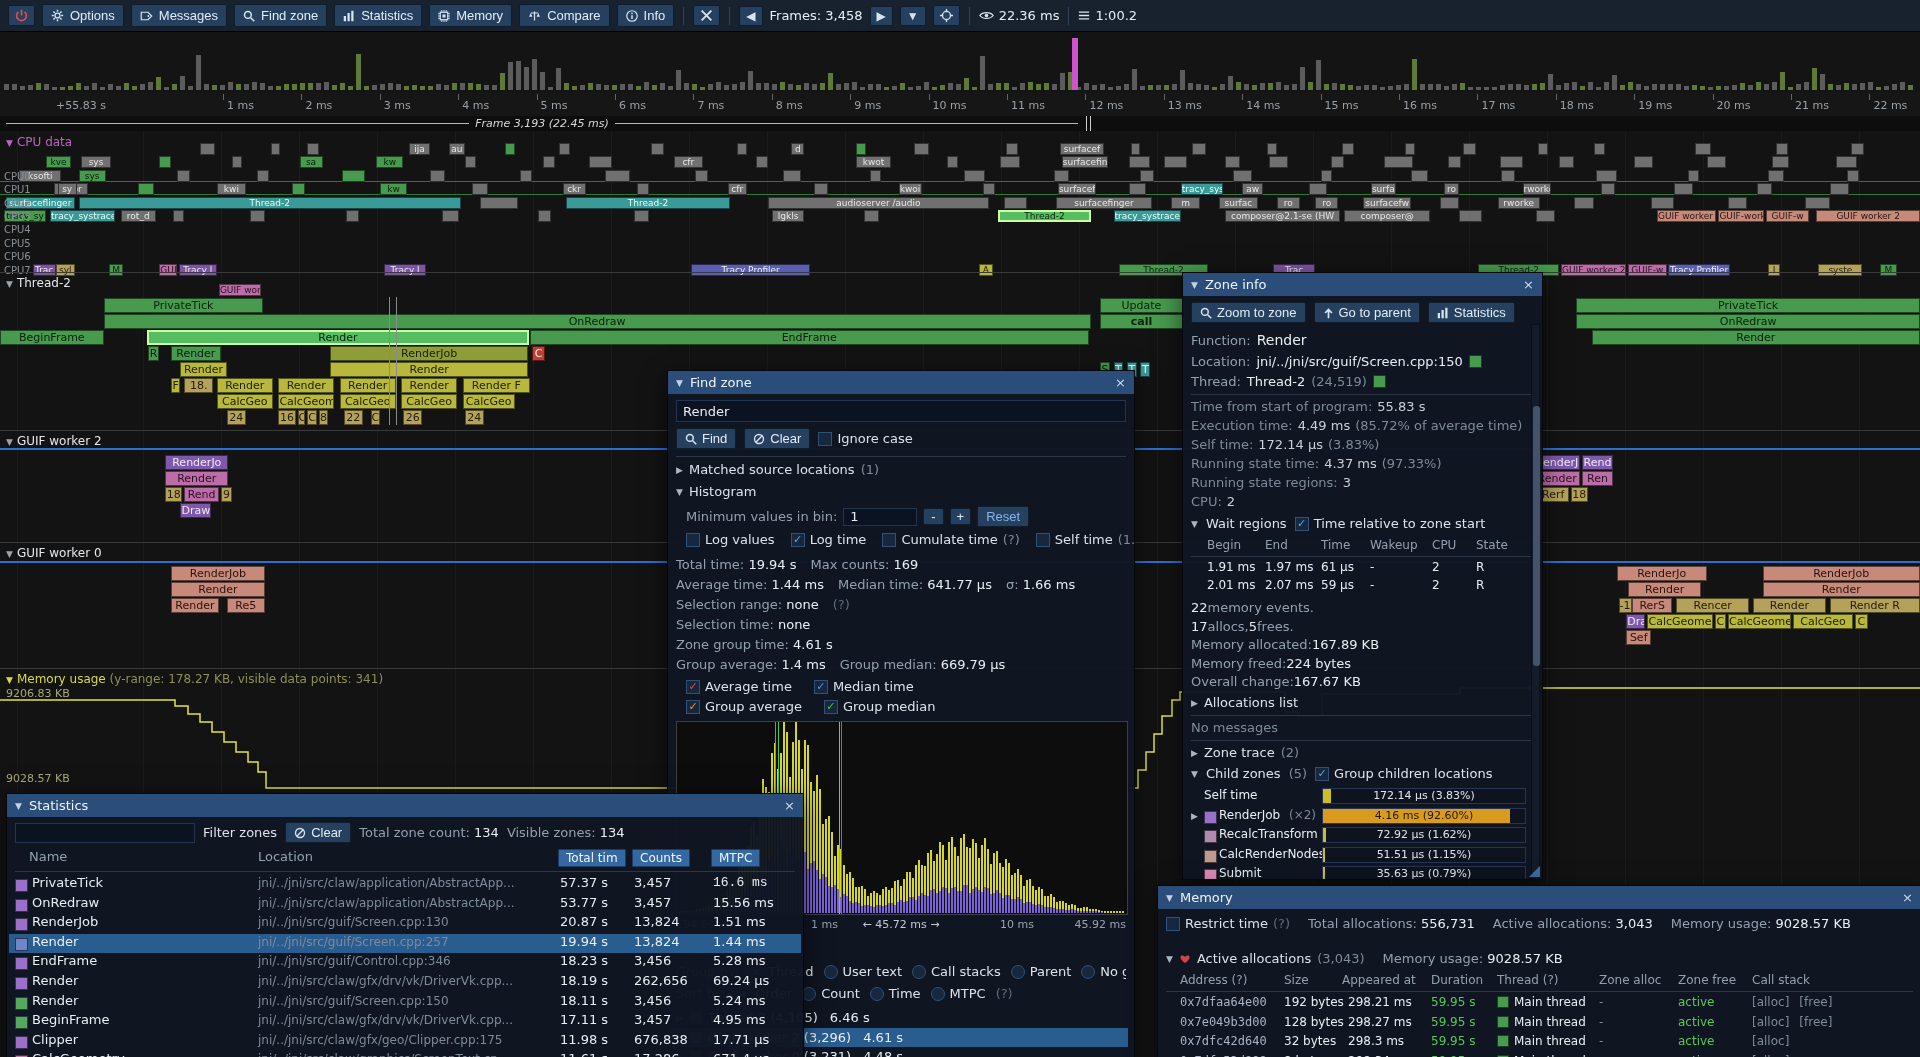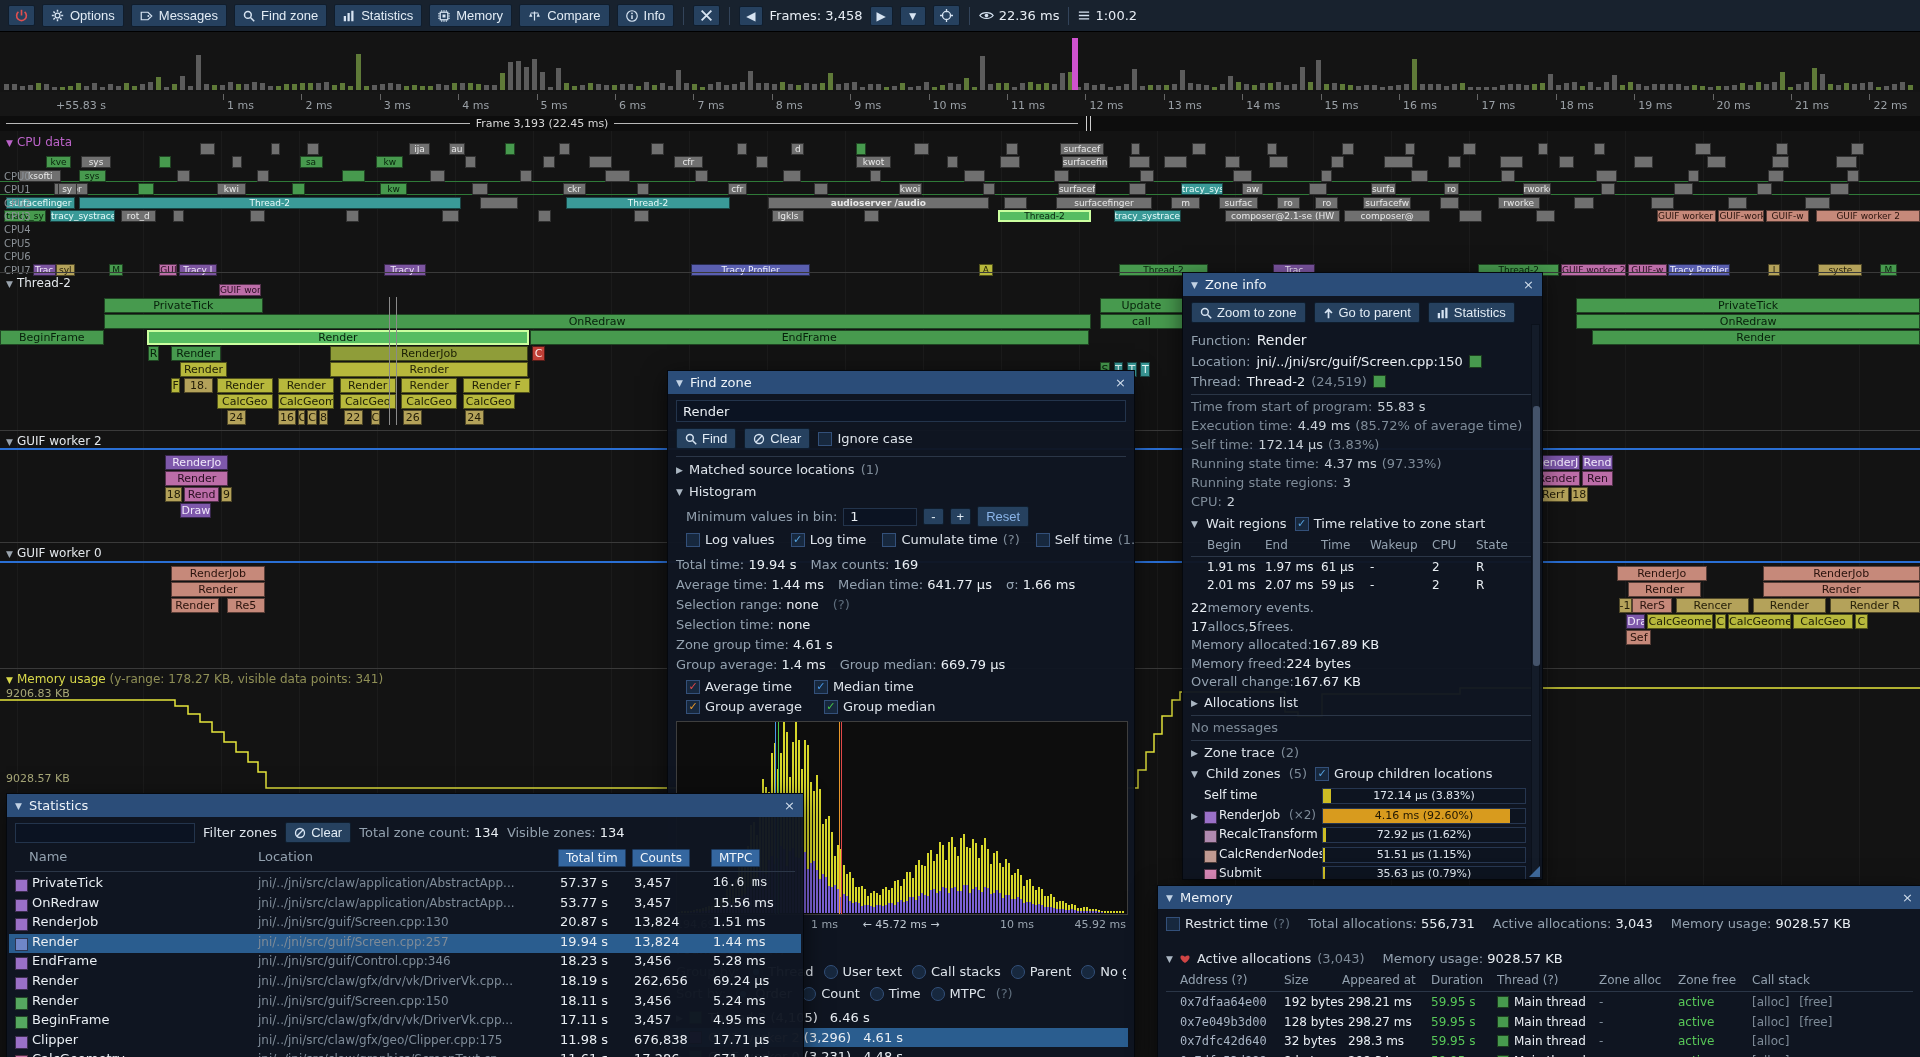--- a/index.html
+++ b/index.html
@@ -15,21 +15,21 @@
   .tlabel{color:#e8eef5;}
   .tgroup{display:inline-flex;align-items:center;gap:5px;}
   .glyph{font-size:12px;line-height:12px;color:#d7e4f2;}
   
   #framestrip{position:absolute;left:0;top:32px;width:1920px;height:60px;background:#141414;border-bottom:1px solid #000;overflow:hidden;}
   #framestrip .fbar{position:absolute;bottom:2px;}
   #ruler{position:absolute;left:0;top:92px;width:1920px;height:24px;background:#161616;border-bottom:1px solid #2e2e2e;}
   #ruler .tick{position:absolute;top:2px;width:1px;height:6px;background:#666;}
   #ruler .tlab{position:absolute;top:7px;font-size:11px;color:#9aa0a6;white-space:nowrap;}
   #framebar{position:absolute;left:0;top:116px;width:1920px;height:15px;background:#0d0d0d;border-bottom:1px solid #262626;}
-  .fregion{position:absolute;top:0;height:15px;display:flex;align-items:center;gap:6px;color:#d8d8d8;font-size:11px;}
+  .fregion{position:absolute;top:0;height:15px;display:flex;align-items:center;gap:6px;color:#d8d8d8;font-size:11px;font-style:italic;}
   .fregion .fline{flex:1;height:1px;background:#b9b9b9;}
   .fbound{position:absolute;top:0;height:15px;width:1px;background:#cfcfcf;}
   
   #timeline{position:absolute;left:0;top:131px;width:1920px;height:926px;background:#131313;
     background-image:repeating-linear-gradient(90deg,transparent 0px,transparent 77px,rgba(255,255,255,0.035) 77px,rgba(255,255,255,0.035) 78px);
     background-position:66px 0;}
   .sechead{position:absolute;font-size:12px;white-space:nowrap;}
   .sechead .tri{font-size:9px;margin-right:4px;}
   .seprow{position:absolute;left:0;width:1920px;height:1px;background:#3a3a3a;}
   .accentline{position:absolute;left:0;width:1920px;height:2px;background:#2a6fd4;}
@@ -609,21 +609,21 @@
         <div class="zone cseg" style="left: 87.2%; width: 1%; background: rgb(112, 112, 112); border-color: rgba(0, 0, 0, 0.55); color: rgb(232, 232, 232); line-height: 10px;"></div>
         <div class="zone cseg" style="left: 91.5%; width: 0.8%; background: rgb(112, 112, 112); border-color: rgba(0, 0, 0, 0.55); color: rgb(232, 232, 232); line-height: 10px;"></div>
         <div class="zone cseg" style="left: 95.3%; width: 1%; background: rgb(112, 112, 112); border-color: rgba(0, 0, 0, 0.55); color: rgb(232, 232, 232); line-height: 10px;"></div>
       </div>
       <div class="cpulabel" style="top: 53.2px;">CPU1</div>
       <div class="trow" style="top: 65.6px; height: 12px;">
         <div class="zone cseg" style="left: 0.3%; width: 3.6%; background: rgb(58, 154, 152); border-color: rgba(0, 0, 0, 0.55); color: rgb(232, 251, 250); line-height: 10px;">surfaceflinger</div>
         <div class="zone cseg" style="left: 4.1%; width: 19.9%; background: rgb(58, 154, 152); border-color: rgba(0, 0, 0, 0.55); color: rgb(232, 251, 250); line-height: 10px;">Thread-2</div>
         <div class="zone cseg" style="left: 25%; width: 2%; background: rgb(112, 112, 112); border-color: rgba(0, 0, 0, 0.55); color: rgb(232, 232, 232); line-height: 10px;"></div>
         <div class="zone cseg" style="left: 29.5%; width: 8.5%; background: rgb(58, 154, 152); border-color: rgba(0, 0, 0, 0.55); color: rgb(232, 251, 250); line-height: 10px;">Thread-2</div>
-        <div class="zone cseg" style="left: 40%; width: 11.5%; background: rgb(112, 112, 112); border-color: rgba(0, 0, 0, 0.55); color: rgb(232, 232, 232); line-height: 10px; font-weight: bold;">audioserver /audio</div>
+        <div class="zone cseg" style="left: 40%; width: 11.5%; background: rgb(112, 112, 112); border-color: rgba(0, 0, 0, 0.55); color: rgb(232, 232, 232); line-height: 10px;">audioserver /audio</div>
         <div class="zone cseg" style="left: 52.3%; width: 1.2%; background: rgb(112, 112, 112); border-color: rgba(0, 0, 0, 0.55); color: rgb(232, 232, 232); line-height: 10px;"></div>
         <div class="zone cseg" style="left: 55%; width: 5%; background: rgb(112, 112, 112); border-color: rgba(0, 0, 0, 0.55); color: rgb(232, 232, 232); line-height: 10px;">surfacefinger</div>
         <div class="zone cseg" style="left: 61%; width: 1.5%; background: rgb(112, 112, 112); border-color: rgba(0, 0, 0, 0.55); color: rgb(232, 232, 232); line-height: 10px;">m</div>
         <div class="zone cseg" style="left: 63.5%; width: 2%; background: rgb(112, 112, 112); border-color: rgba(0, 0, 0, 0.55); color: rgb(232, 232, 232); line-height: 10px;">surfac</div>
         <div class="zone cseg" style="left: 66.5%; width: 1.2%; background: rgb(112, 112, 112); border-color: rgba(0, 0, 0, 0.55); color: rgb(232, 232, 232); line-height: 10px;">ro</div>
         <div class="zone cseg" style="left: 68.5%; width: 1.2%; background: rgb(112, 112, 112); border-color: rgba(0, 0, 0, 0.55); color: rgb(232, 232, 232); line-height: 10px;">ro</div>
         <div class="zone cseg" style="left: 71%; width: 2.5%; background: rgb(112, 112, 112); border-color: rgba(0, 0, 0, 0.55); color: rgb(232, 232, 232); line-height: 10px;">surfacefw</div>
         <div class="zone cseg" style="left: 75%; width: 1%; background: rgb(112, 112, 112); border-color: rgba(0, 0, 0, 0.55); color: rgb(232, 232, 232); line-height: 10px;"></div>
         <div class="zone cseg" style="left: 78%; width: 2.2%; background: rgb(112, 112, 112); border-color: rgba(0, 0, 0, 0.55); color: rgb(232, 232, 232); line-height: 10px;">rworke</div>
         <div class="zone cseg" style="left: 82%; width: 1%; background: rgb(112, 112, 112); border-color: rgba(0, 0, 0, 0.55); color: rgb(232, 232, 232); line-height: 10px;"></div>
@@ -685,21 +685,21 @@
       <div class="cpulabel" style="top: 133.6px;">CPU7</div>
       <div class="seprow" style="top: 141px;"></div>
       <div class="sechead" style="left: 6px; top: 145px; color: rgb(228, 232, 236);"><span class="tri" style="color:#9aa4ae">▼</span><span>Thread-2</span></div>
       <div class="trow" style="top: 167px; height: 15px;">
         <div class="zone " style="left: 5.4%; width: 8.3%; background: rgb(71, 154, 78); border-color: rgba(0, 0, 0, 0.55); color: rgb(7, 33, 11); line-height: 13px;">PrivateTick</div>
         <div class="zone " style="left: 57.3%; width: 4.3%; background: rgb(71, 154, 78); border-color: rgba(0, 0, 0, 0.55); color: rgb(7, 33, 11); line-height: 13px;">Update</div>
         <div class="zone " style="left: 82.1%; width: 17.9%; background: rgb(71, 154, 78); border-color: rgba(0, 0, 0, 0.55); color: rgb(7, 33, 11); line-height: 13px;">PrivateTick</div>
       </div>
       <div class="trow" style="top: 183px; height: 15px;">
         <div class="zone " style="left: 5.4%; width: 51.4%; background: rgb(71, 154, 78); border-color: rgba(0, 0, 0, 0.55); color: rgb(7, 33, 11); line-height: 13px;">OnRedraw</div>
-        <div class="zone " style="left: 57.3%; width: 4.3%; background: rgb(71, 154, 78); border-color: rgba(0, 0, 0, 0.55); color: rgb(7, 33, 11); line-height: 13px;">call</div>
+        <div class="zone " style="left: 57.3%; width: 4.3%; background: rgb(71, 154, 78); border-color: rgba(0, 0, 0, 0.55); color: rgb(7, 33, 11); line-height: 13px; font-weight: bold;">call</div>
         <div class="zone " style="left: 82.1%; width: 17.9%; background: rgb(71, 154, 78); border-color: rgba(0, 0, 0, 0.55); color: rgb(7, 33, 11); line-height: 13px;">OnRedraw</div>
       </div>
       <div class="trow" style="top: 199px; height: 15px;">
         <div class="zone " style="left: 0%; width: 5.4%; background: rgb(71, 154, 78); border-color: rgba(0, 0, 0, 0.55); color: rgb(7, 33, 11); line-height: 13px;">BeginFrame</div>
         <div class="zone " style="left: 7.65%; width: 19.9%; background: rgb(87, 189, 98); border-color: rgb(204, 255, 160); color: rgb(6, 35, 12); line-height: 11px; border-width: 2px;">Render</div>
         <div class="zone " style="left: 27.6%; width: 29.1%; background: rgb(71, 154, 78); border-color: rgba(0, 0, 0, 0.55); color: rgb(7, 33, 11); line-height: 13px;">EndFrame</div>
         <div class="zone " style="left: 82.9%; width: 17.1%; background: rgb(71, 154, 78); border-color: rgba(0, 0, 0, 0.55); color: rgb(7, 33, 11); line-height: 13px;">Render</div>
       </div>
       <div class="trow" style="top: 215px; height: 15px;">
         <div class="zone " style="left: 7.7%; width: 0.6%; background: rgb(71, 154, 78); border-color: rgba(0, 0, 0, 0.55); color: rgb(7, 33, 11); line-height: 13px;">R</div>

